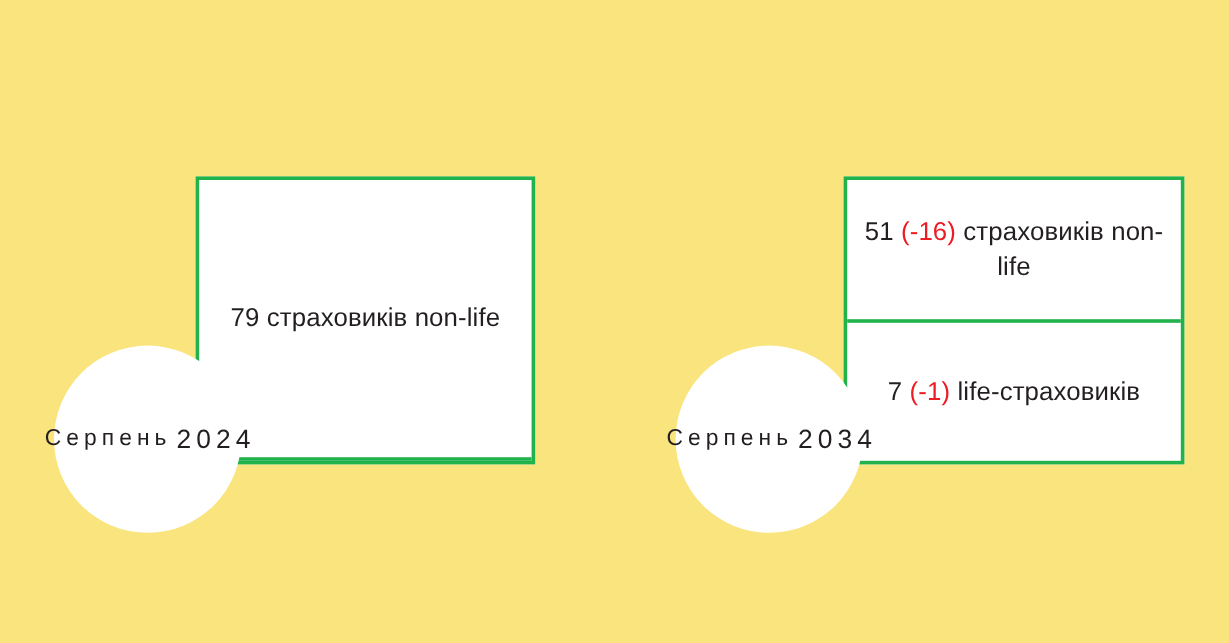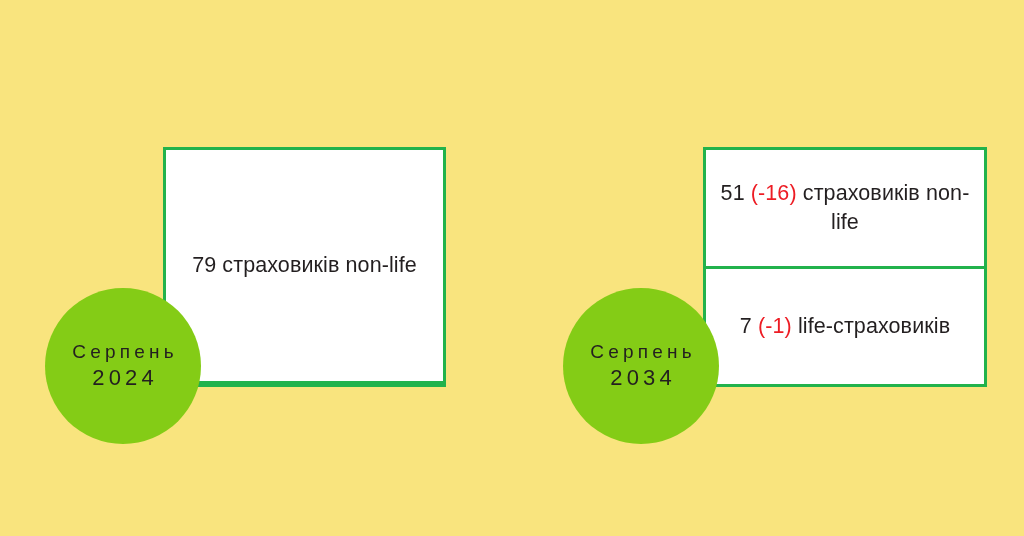--- a/index.html
+++ b/index.html
@@ -28,24 +28,24 @@
   }
   .panel-left  { left: 45px;  top: 147px; }
   .panel-right { left: 563px; top: 147px; }
 
   
   .month-circle {
     position: absolute;
     width: 156px;
     height: 156px;
     border-radius: 50%;
-    background: #84cc16;
+    background: #ffffff;
     z-index: 3;
     display: flex;
-    flex-direction: column;
+    flex-direction: row;
     align-items: center;
     justify-content: center;
     top: 141px;  
     left: 0;
   }
   .month-name {
     font-size: 19px;
     letter-spacing: 4.2px;
     color: #231f20;
     line-height: 1.25;

